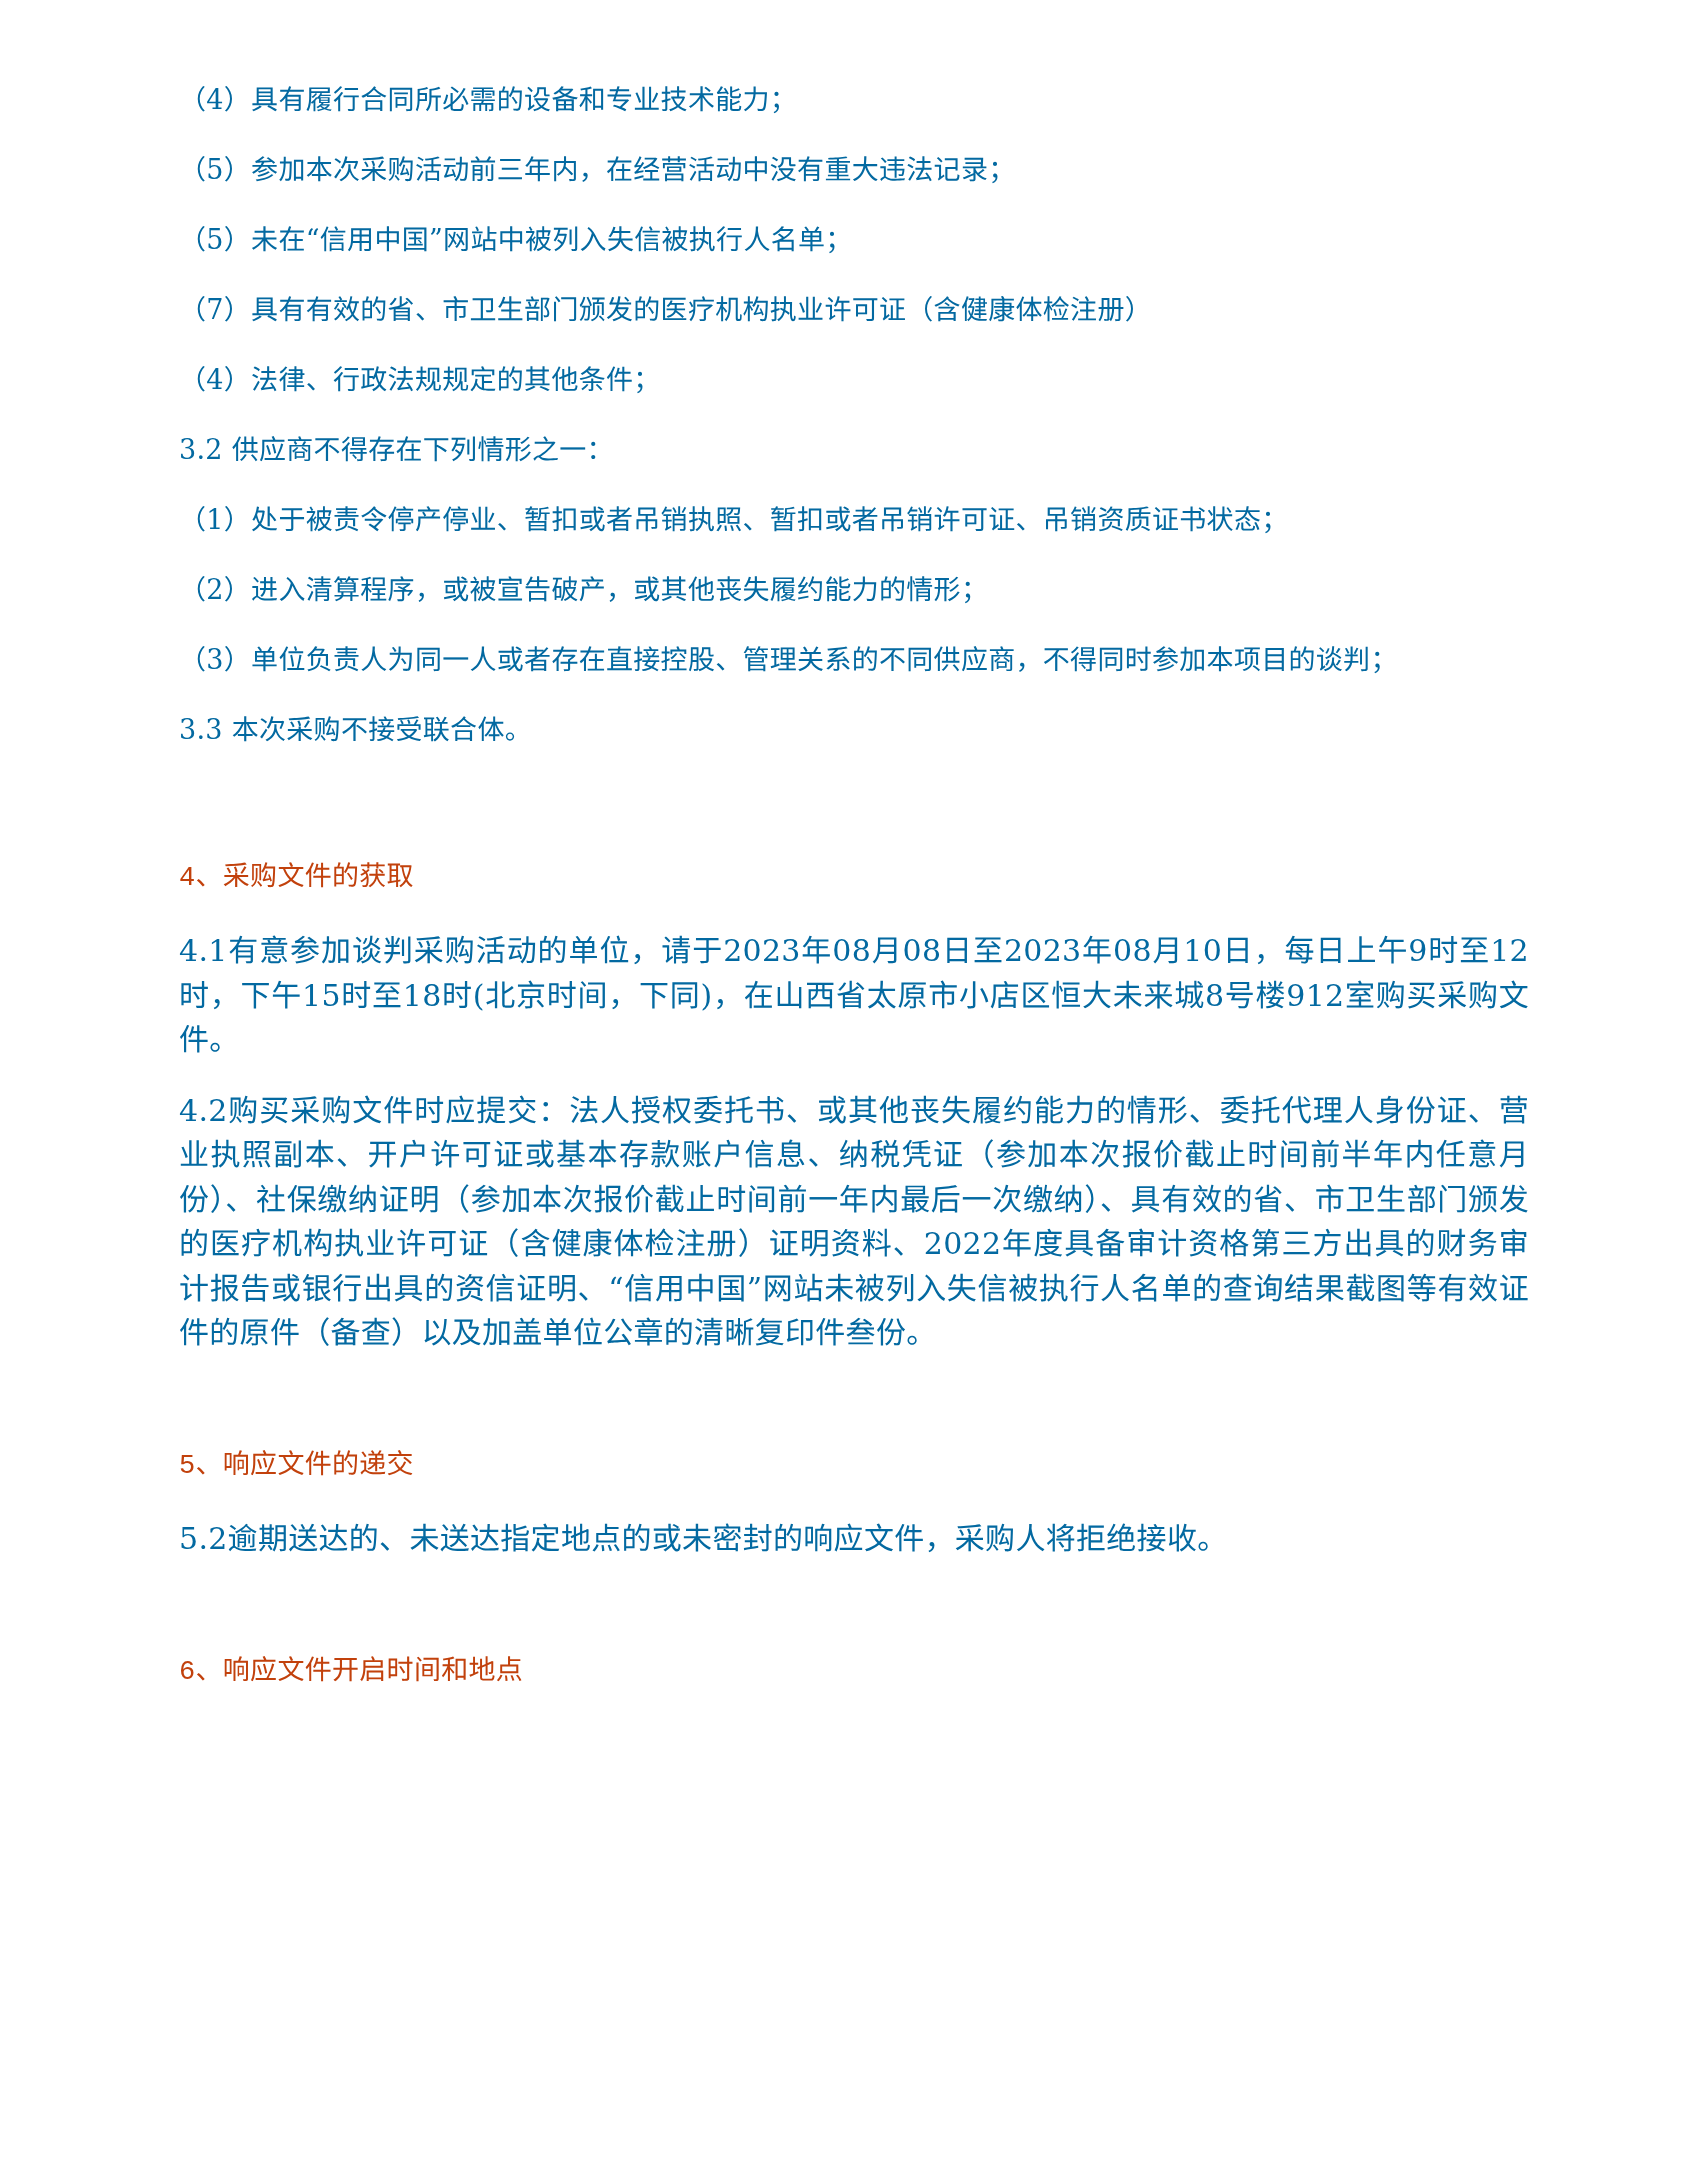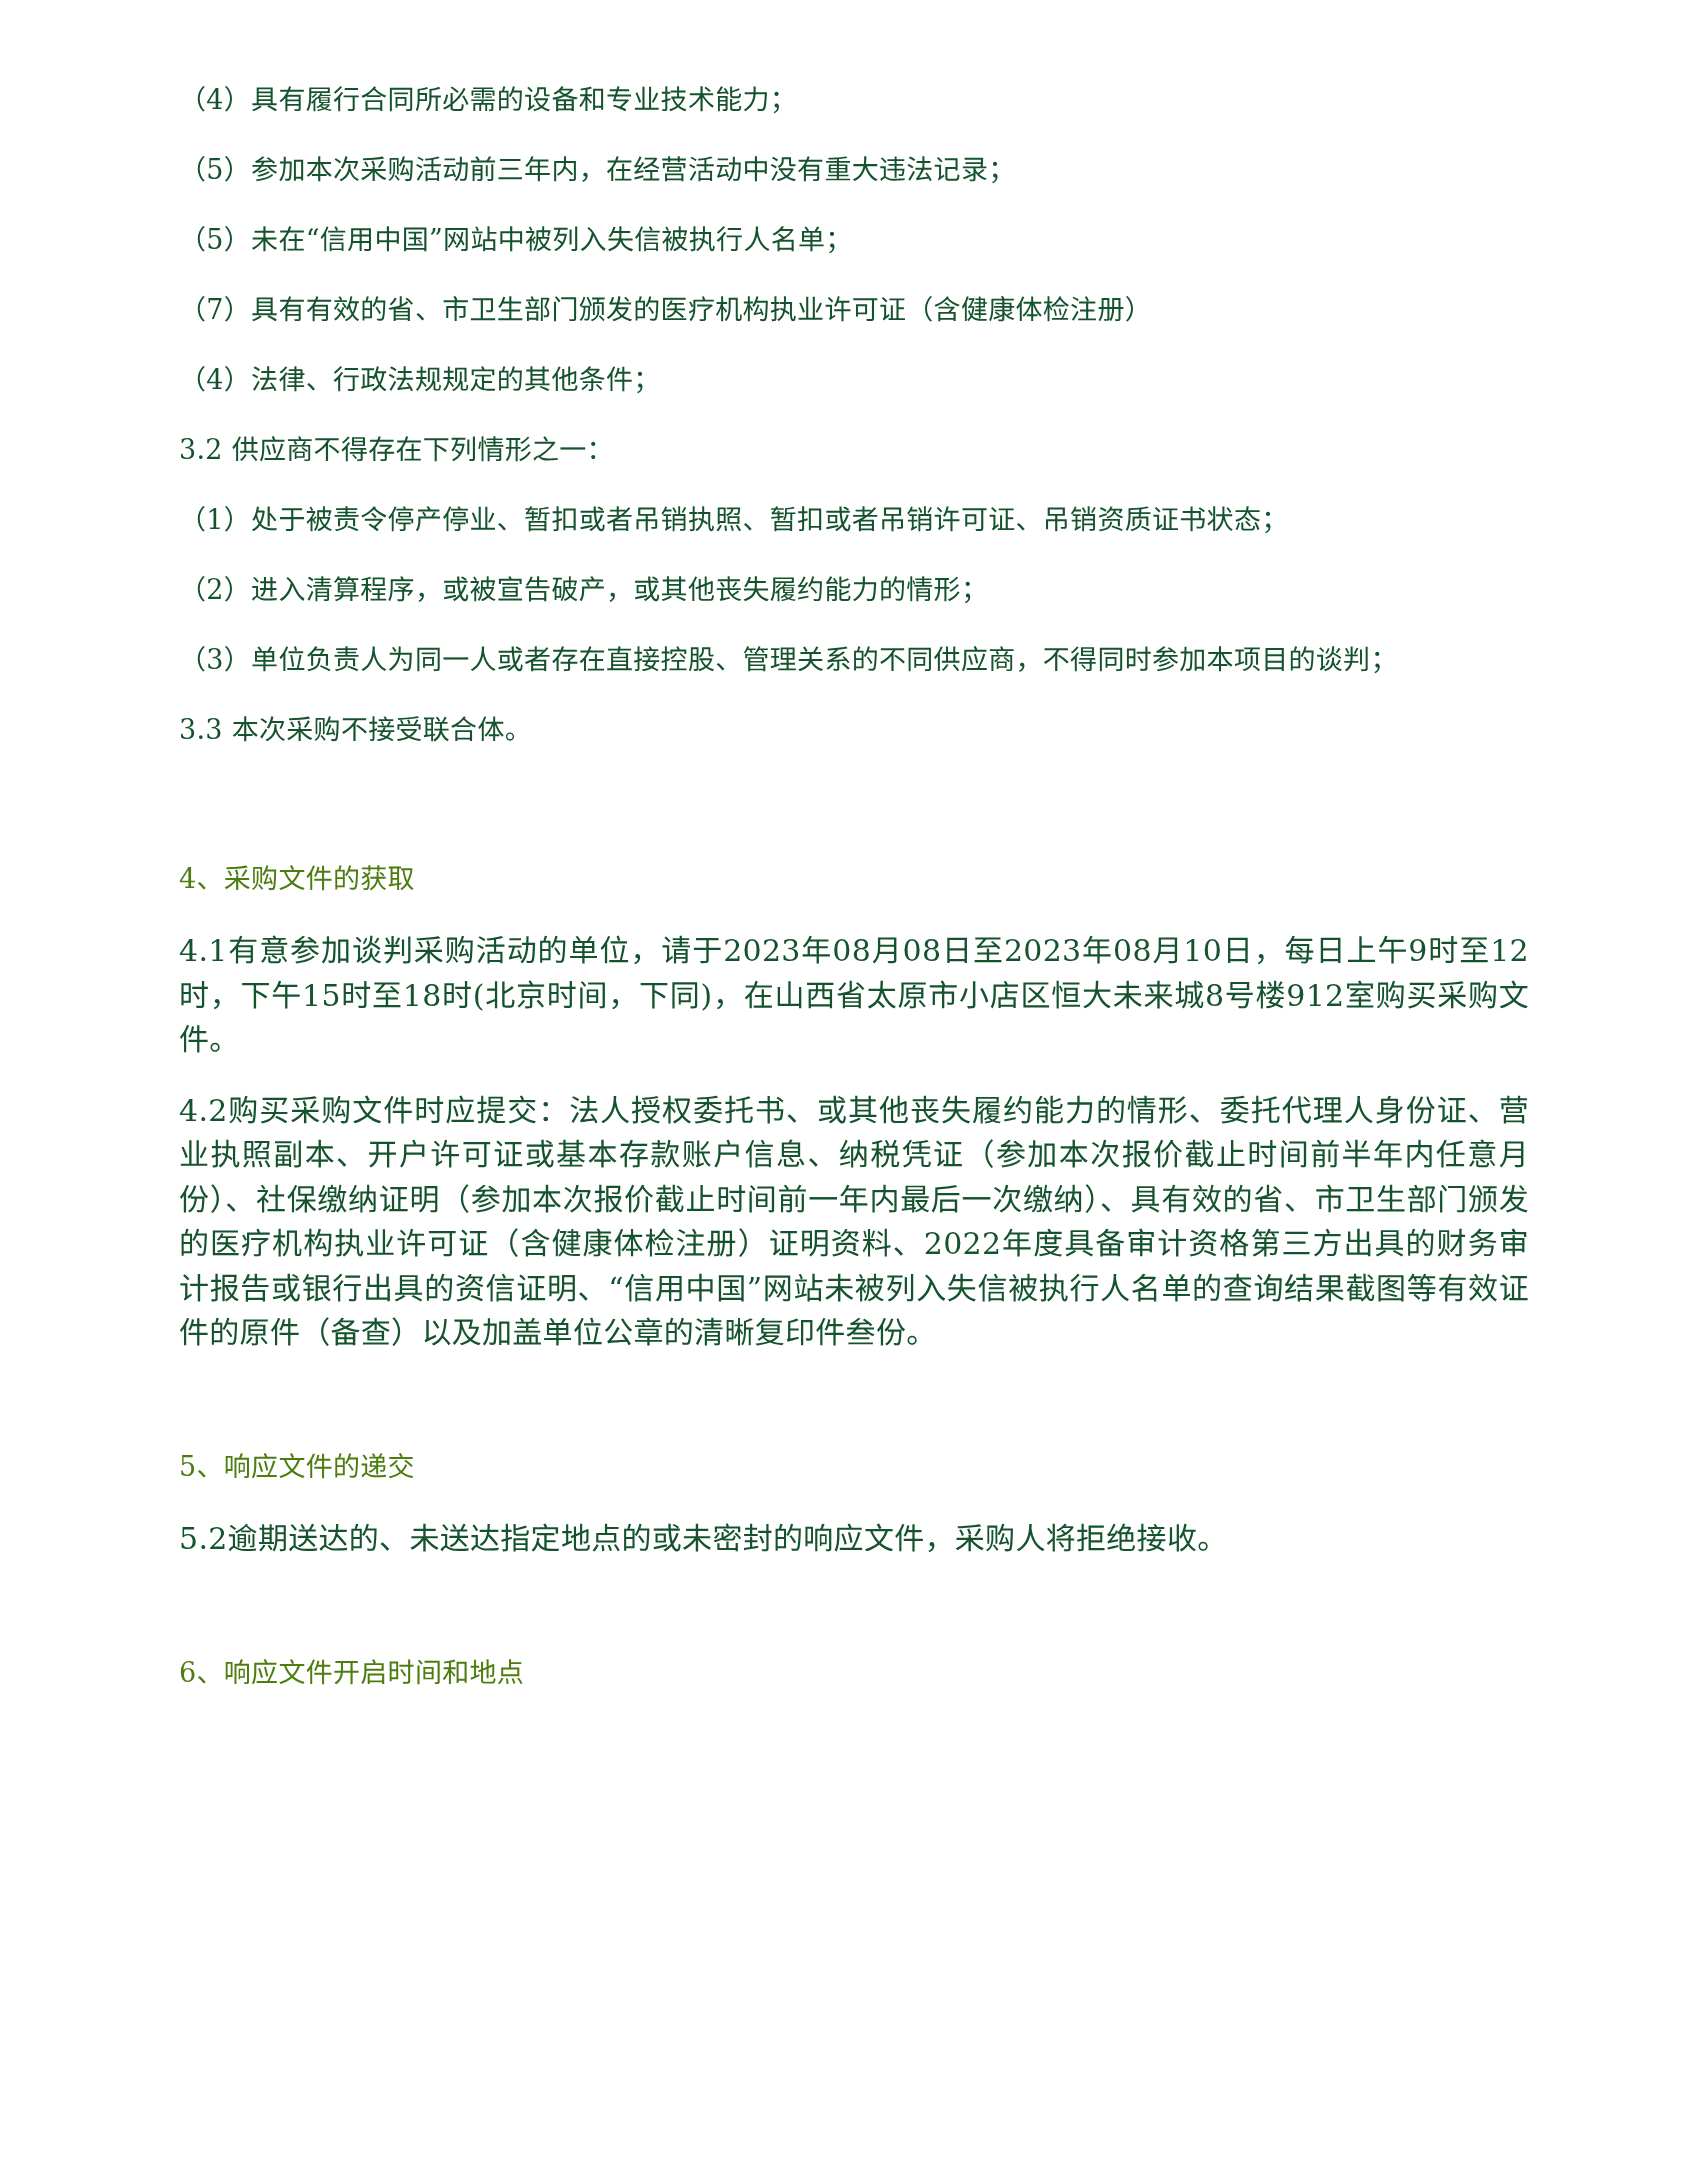--- a/index.html
+++ b/index.html
@@ -20,35 +20,36 @@
     width: 1687px;
     height: 2183px;
     box-sizing: border-box;
     padding: 79px 165px 0 179px;
   }
   .doc-body {
     width: 1350px;
   }
   p {
     margin: 0;
-    color: #14532d;
+    color: #0369a1;
     font-size: 27px;
     line-height: 1.52;
     letter-spacing: 0.3px;
     text-align: justify;
     text-justify: inter-ideograph;
   }
   .clause {
     margin-bottom: 29px;
     text-indent: 0;
   }
   .section-head {
     margin-bottom: 30px;
     font-size: 27px;
-    color: #4d7c0f;
+    color: #c2410c;
+    font-family: Liberation Mono, monospace;
   }
   .para {
     margin-bottom: 26.5px;
     font-size: 30px;
     line-height: 1.5;
   }
   .para.tight {
     line-height: 1.48;
   }
   .gap-lg {

